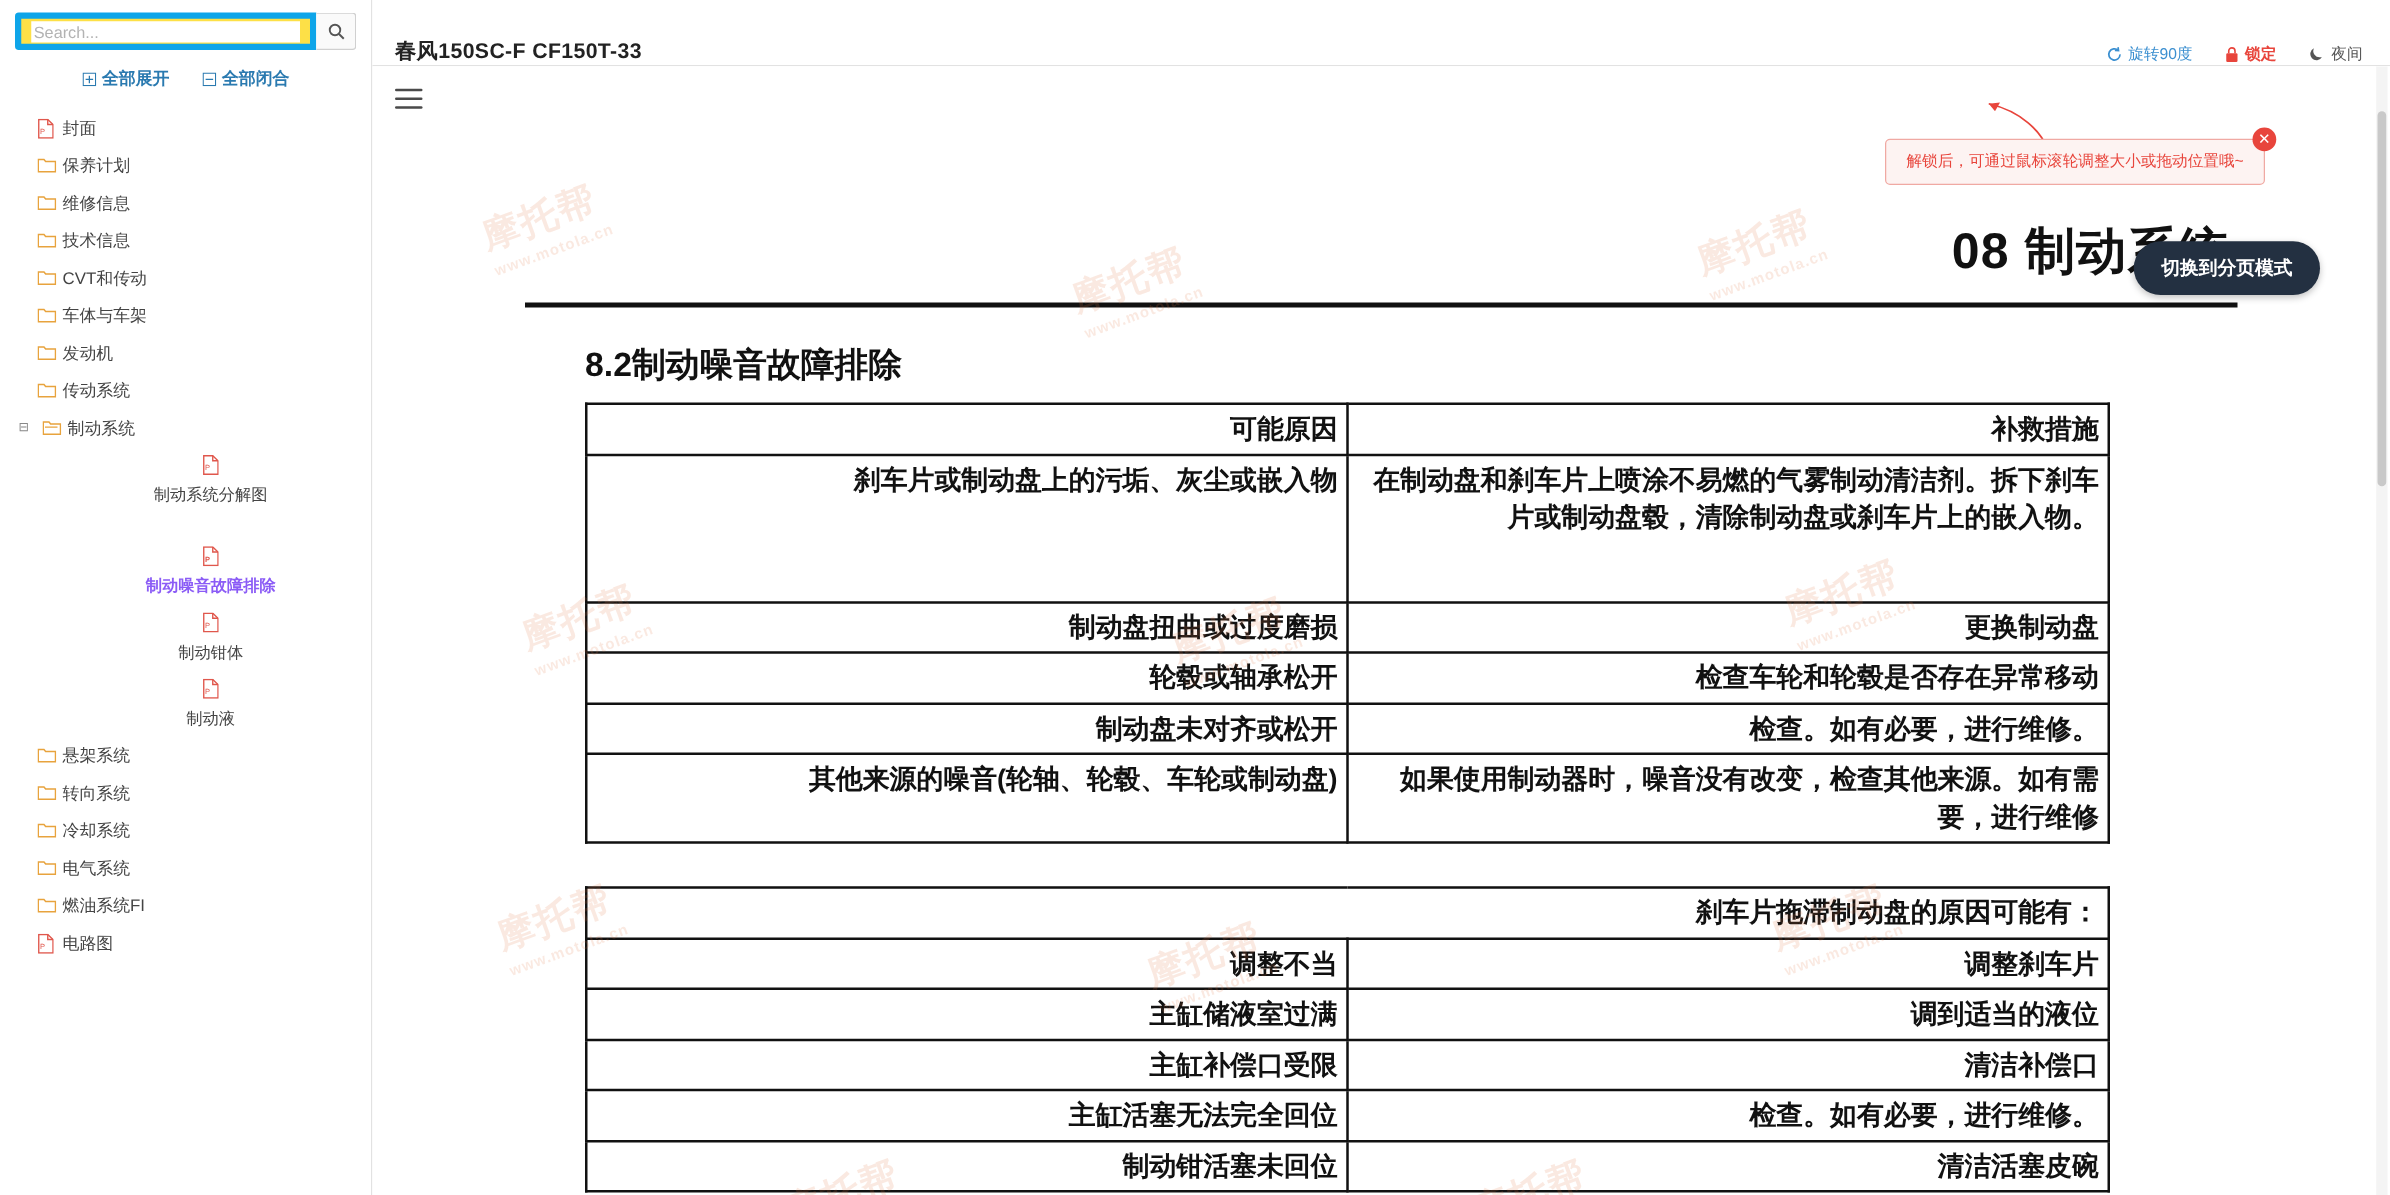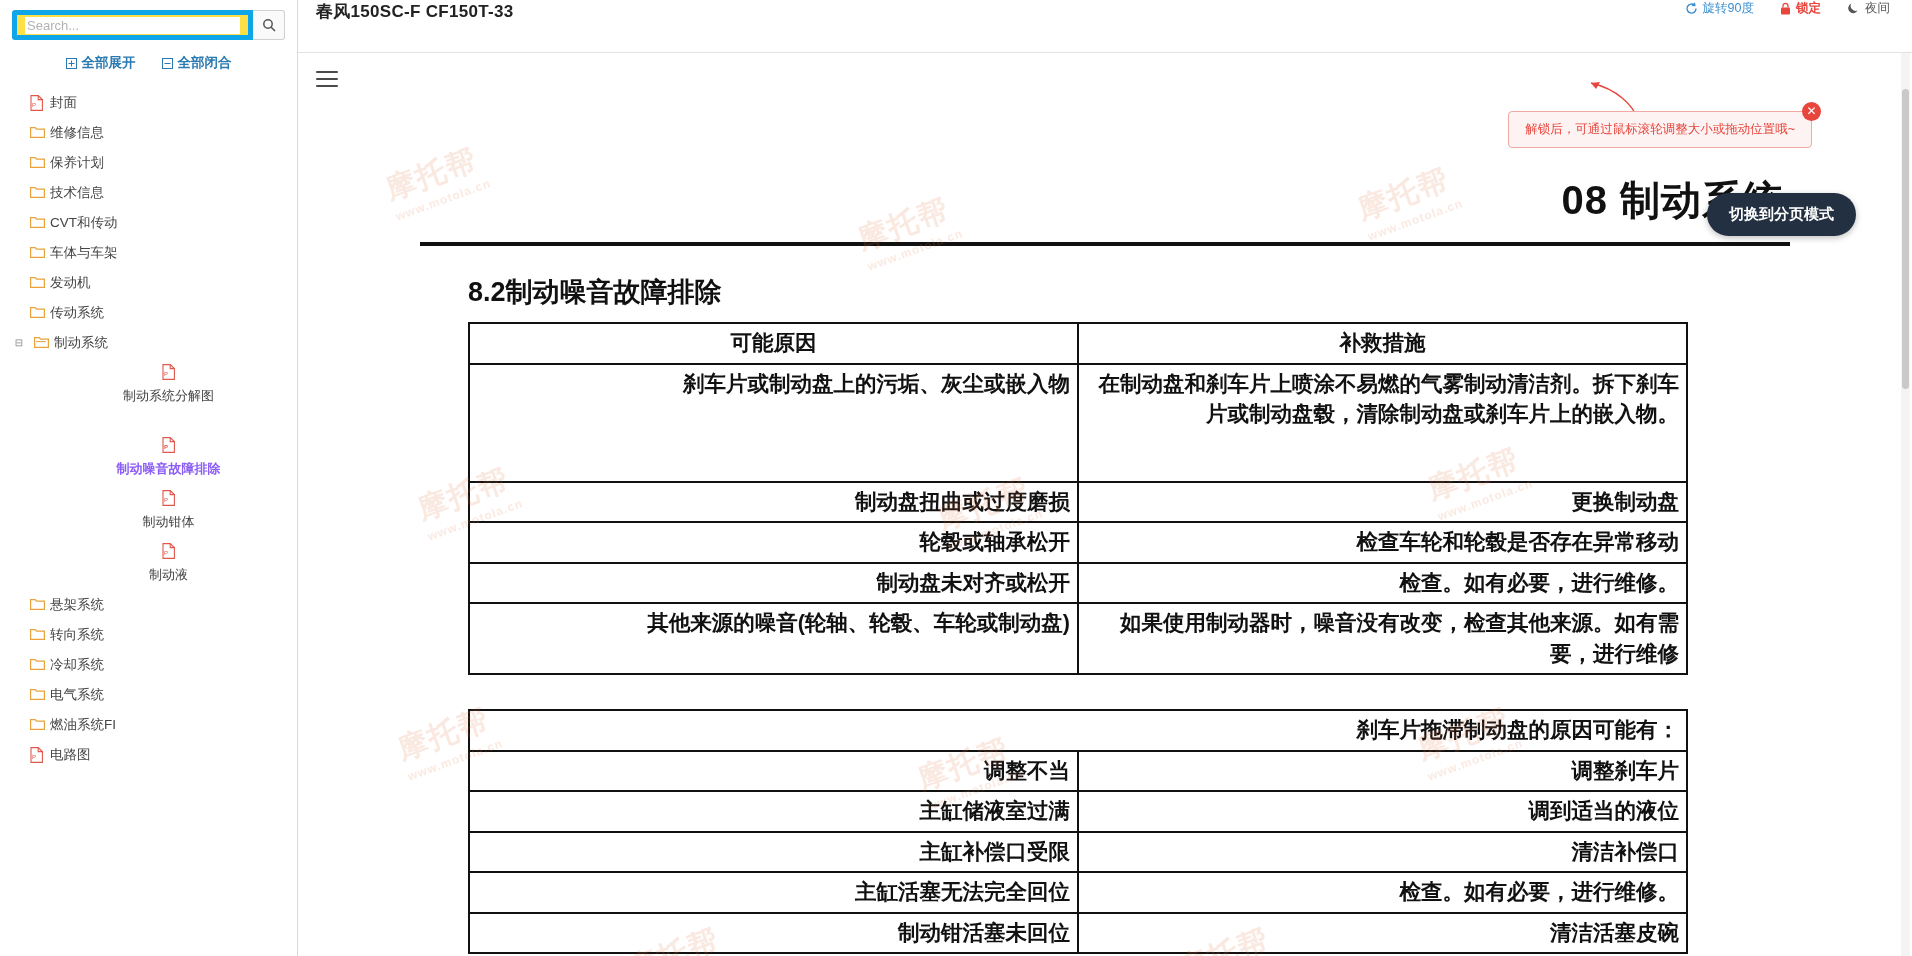--- a/index.html
+++ b/index.html
@@ -107,21 +107,21 @@
     flex-direction: column;
     position: relative;
     background: #fff;
     min-width: 0;
   }
   .topbar {
     height: 53px;
     flex: 0 0 53px;
     border-bottom: 1px solid #e2e2e2;
     display: flex;
-    align-items: flex-start;
+    align-items: flex-end;
     padding: 0 22px 0 18px;
     background: #fff;
   }
   .doc-title {
     font-size: 17px;
     font-weight: bold;
     color: #222;
     letter-spacing: 0.3px;
   }
   .top-actions {
@@ -240,21 +240,20 @@
     border: 2px solid #111;
     padding: 4px 7px;
     font-size: 21.5px;
     color: #111;
     vertical-align: top;
     line-height: 1.42;
     font-weight: bold;
     text-align: right;
   }
   table.doc th {
-    text-align: center;
     font-weight: bold;
     background: #fff;
   }
   table.doc td.col1 { width: 610px; }
   table.doc .tall { height: 118px; }
   .spacer { height: 34px; }
   .banner-row td {
     font-weight: bold;
   }
   .nowrap-cell { white-space: nowrap; font-size: 20px; }
@@ -339,29 +338,29 @@
             </svg>
           </span>
           <span>封面</span>
         </div>
         <div class="node">
           <span class="ficon">
             <svg width="15" height="14" viewBox="0 0 15 14">
               <path d="M0.6 2.6h4.6l1.3 1.6h7.9v8.2H0.6z" fill="none" stroke="#e8a33d" stroke-width="1.2"></path>
             </svg>
           </span>
+          <span>保养计划</span>
+        </div>
+        <div class="node">
+          <span class="ficon">
+            <svg width="15" height="14" viewBox="0 0 15 14">
+              <path d="M0.6 2.6h4.6l1.3 1.6h7.9v8.2H0.6z" fill="none" stroke="#e8a33d" stroke-width="1.2"></path>
+            </svg>
+          </span>
           <span>维修信息</span>
-        </div>
-        <div class="node">
-          <span class="ficon">
-            <svg width="15" height="14" viewBox="0 0 15 14">
-              <path d="M0.6 2.6h4.6l1.3 1.6h7.9v8.2H0.6z" fill="none" stroke="#e8a33d" stroke-width="1.2"></path>
-            </svg>
-          </span>
-          <span>保养计划</span>
         </div>
         <div class="node">
           <span class="ficon">
             <svg width="15" height="14" viewBox="0 0 15 14">
               <path d="M0.6 2.6h4.6l1.3 1.6h7.9v8.2H0.6z" fill="none" stroke="#e8a33d" stroke-width="1.2"></path>
             </svg>
           </span>
           <span>技术信息</span>
         </div>
         <div class="node">

